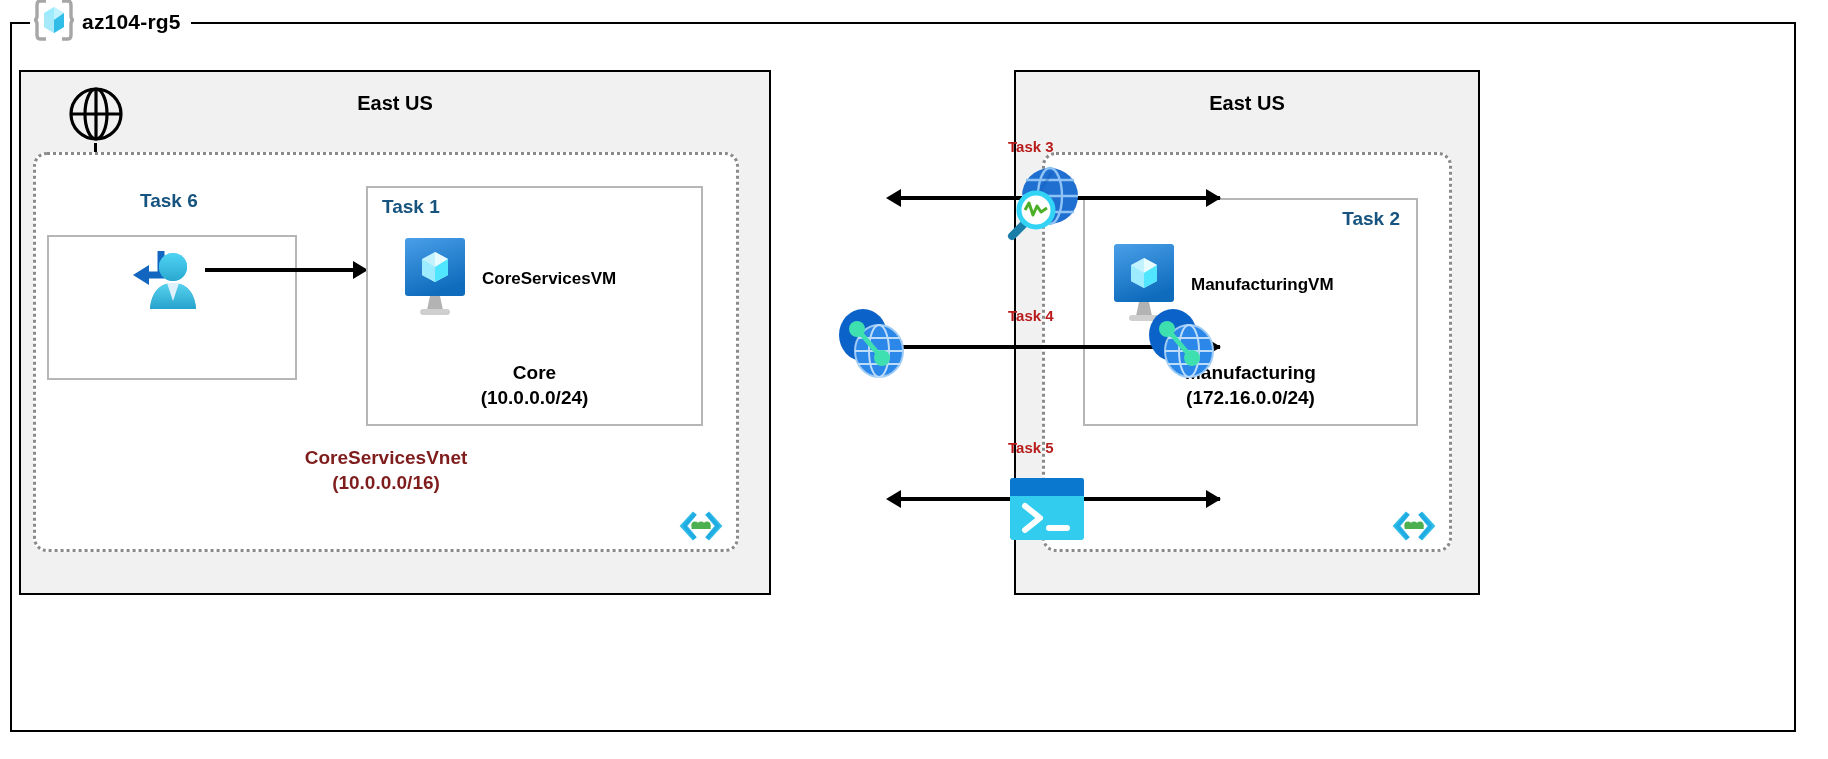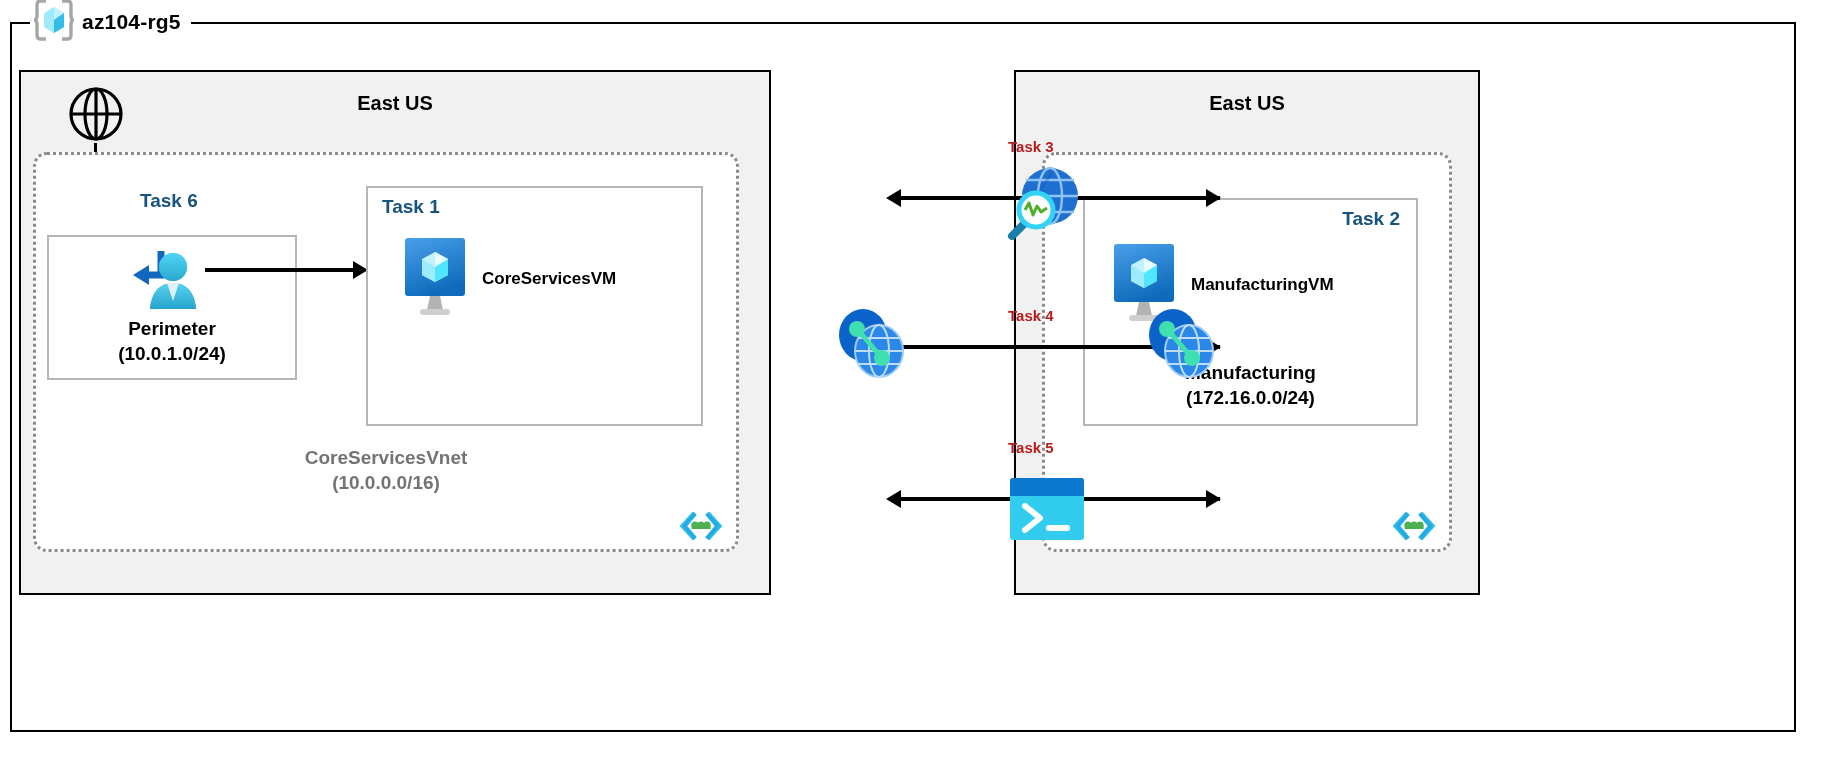--- a/index.html
+++ b/index.html
@@ -34,21 +34,21 @@
 
   
   .vnet{
     position:absolute;background:#fff;border:3px dotted #8a8a8a;border-radius:14px;
     box-sizing:border-box;
   }
   #vnet-left{left:33px;top:152px;width:706px;height:400px;}
   #vnet-right{left:1042px;top:152px;width:410px;height:400px;}
   .vnet-label{
     position:absolute;left:0;width:100%;text-align:center;
-    font-size:19px;font-weight:bold;color:#737373;line-height:1.32;
+    font-size:19px;font-weight:bold;color:#7f1d1d;line-height:1.32;
   }
   #vnet-left .vnet-label{bottom:54px;}
   #vnet-right .vnet-label{bottom:54px;}
 
   
   .vnet-corner-icon{position:absolute;right:12px;bottom:6px;width:46px;height:34px;}
 
   
   .subnet{position:absolute;background:#fff;border:2px solid #b6b6b6;box-sizing:border-box;}
   #subnet-perimeter{left:47px;top:235px;width:250px;height:145px;}
@@ -154,24 +154,20 @@
             <stop offset="0%" stop-color="#4fd4f5"></stop>
               <stop offset="100%" stop-color="#2aa8cf"></stop>
           </linearGradient>
           <linearGradient id="bodyg" x1="0" y1="0" x2="0" y2="1">
             <stop offset="0%" stop-color="#59d3ef"></stop>
               <stop offset="100%" stop-color="#26a3cd"></stop>
           </linearGradient>
         </defs>
       </svg>
     </span>
-    <div class="subnet-caption" style="bottom:12px;">
-      <span>Perimeter</span><br>
-      <span>(10.0.1.0/24)</span>
-    </div>
   </div>
 
   <div class="hline" style="left:205px;top:268px;width:152px;"></div>
   <div class="arrow arrow-right" style="left:353px;top:261px;"></div>
 
   <div class="subnet" id="subnet-core">
     <div class="task-label" style="left:14px;top:8px;">Task 1</div>
 
     <div class="vm-row" style="left:34px;top:48px;">
       <span class="icon">
@@ -187,20 +183,24 @@
             <linearGradient id="vmg1" x1="0" y1="0" x2="0.35" y2="1">
               <stop offset="0%" stop-color="#4a9fe8"></stop>
                 <stop offset="100%" stop-color="#0f6cbd"></stop>
             </linearGradient>
           </defs>
         </svg>
       </span>
       <span class="vm-name">CoreServicesVM</span>
     </div>
 
+    <div class="subnet-caption" style="bottom:14px;">
+      <span>Core</span><br>
+      <span>(10.0.0.0/24)</span>
+    </div>
   </div>
 
   <div class="region" id="region-right">
     <div class="region-title">East US</div>
   </div>
 
   <div class="vnet" id="vnet-right">
     <span class="vnet-corner-icon">
       <svg width="46" height="34" viewBox="0 0 46 34">
         <path d="M15 6 L5 17 L15 28" fill="none" stroke="#32bde8" stroke-width="5" stroke-linecap="square"></path>

